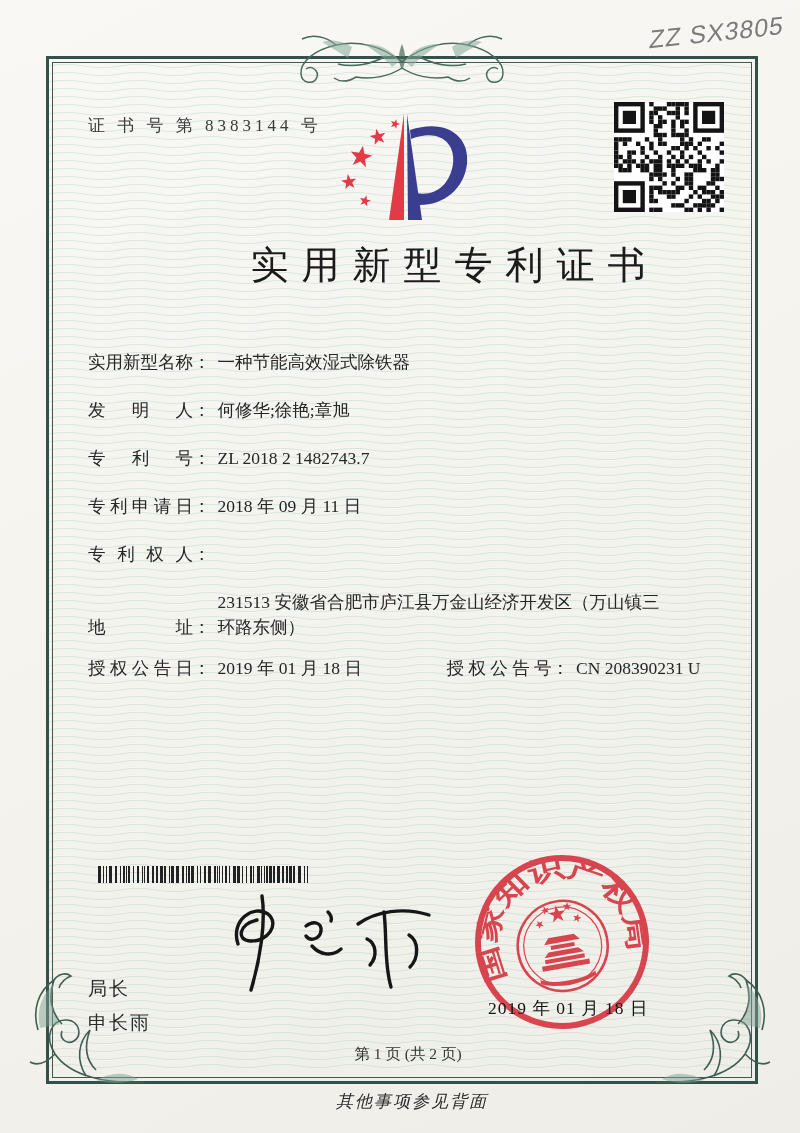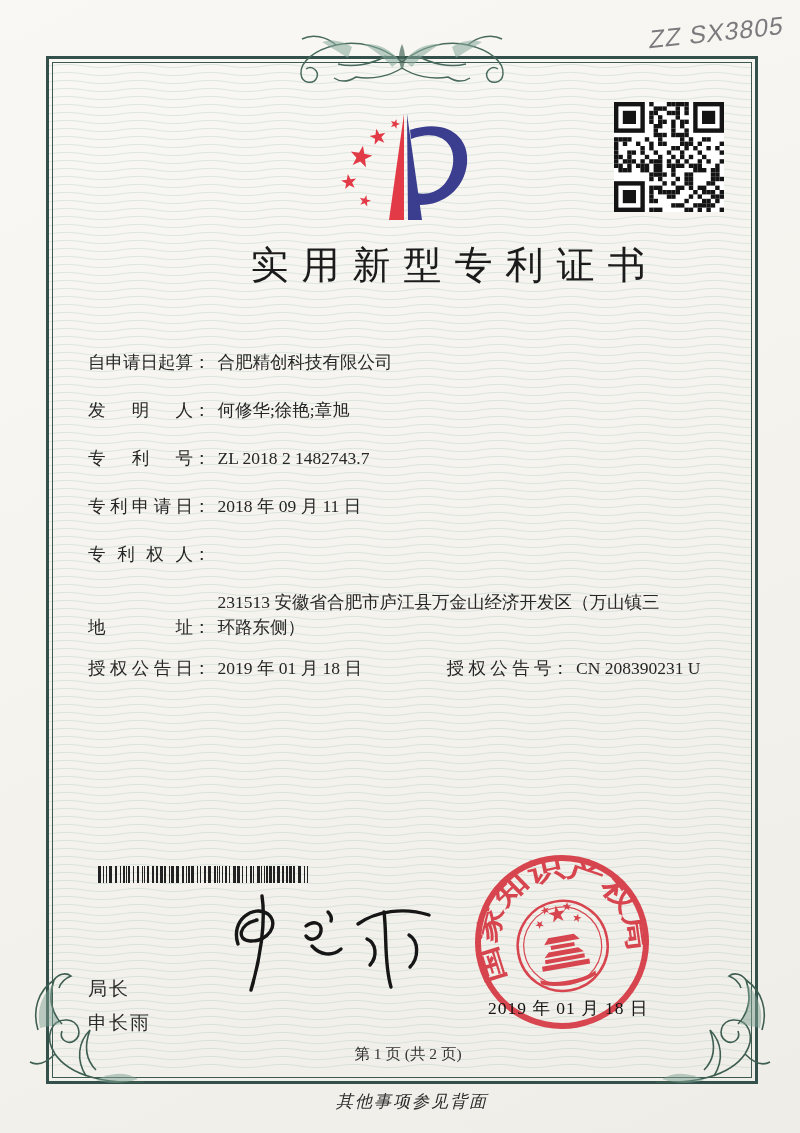--- a/index.html
+++ b/index.html
@@ -93,20 +93,21 @@
         <path d="M72,116 C88,108 102,108 114,115 C100,120 84,120 72,116 Z"></path>
       </g>
     </g>
   </svg>
   <svg class="corner-br" width="130" height="130" viewBox="0 0 130 130">
     <use href="#cornerOrn"></use>
   </svg>
 
   <div class="handwritten">ZZ SX3805</div>
 
+  <div class="cert-no">证 书 号 第 8383144 号</div>
 
   <svg class="logo" width="150" height="128" viewBox="0 0 150 128">
     <defs>
       <path id="st" d="M0,-10 L2.35,-3.24 L9.51,-3.09 L3.8,1.24 L5.88,8.09 L0,4 L-5.88,8.09 L-3.8,1.24 L-9.51,-3.09 L-2.35,-3.24 Z"></path>
     </defs>
     <g fill="#e23a47">
       <use href="#st" transform="translate(67,18) scale(0.5) rotate(18)"></use>
       <use href="#st" transform="translate(50,31) scale(0.85) rotate(-12)"></use>
       <use href="#st" transform="translate(33,51) scale(1.15) rotate(10)"></use>
       <use href="#st" transform="translate(21,76) scale(0.8) rotate(-8)"></use>
@@ -331,23 +332,23 @@
       <rect x="88" y="8.8" width="13.200000000000001" height="13.200000000000001" fill="#141414"></rect>
       <rect x="0" y="79.2" width="30.800000000000004" height="30.800000000000004" fill="#141414"></rect>
       <rect x="4.4" y="83.60000000000001" width="22" height="22" fill="#fff"></rect>
       <rect x="8.8" y="88" width="13.200000000000001" height="13.200000000000001" fill="#141414"></rect>
     </svg>
 
   <div class="title">实用新型专利证书</div>
 
   <div class="fields">
     <div class="frow">
-      <span class="flabel">自申请日起算</span>
-        <span class="fcolon">：</span>
-      <span class="fvalue">合肥精创科技有限公司</span>
+      <span class="flabel">实用新型名称</span>
+        <span class="fcolon">：</span>
+      <span class="fvalue">一种节能高效湿式除铁器</span>
     </div>
     <div class="frow">
       <span class="flabel">发明人</span>
         <span class="fcolon">：</span>
       <span class="fvalue">何修华;徐艳;章旭</span>
     </div>
     <div class="frow">
       <span class="flabel">专利号</span>
         <span class="fcolon">：</span>
       <span class="fvalue">ZL 2018 2 1482743.7</span>

